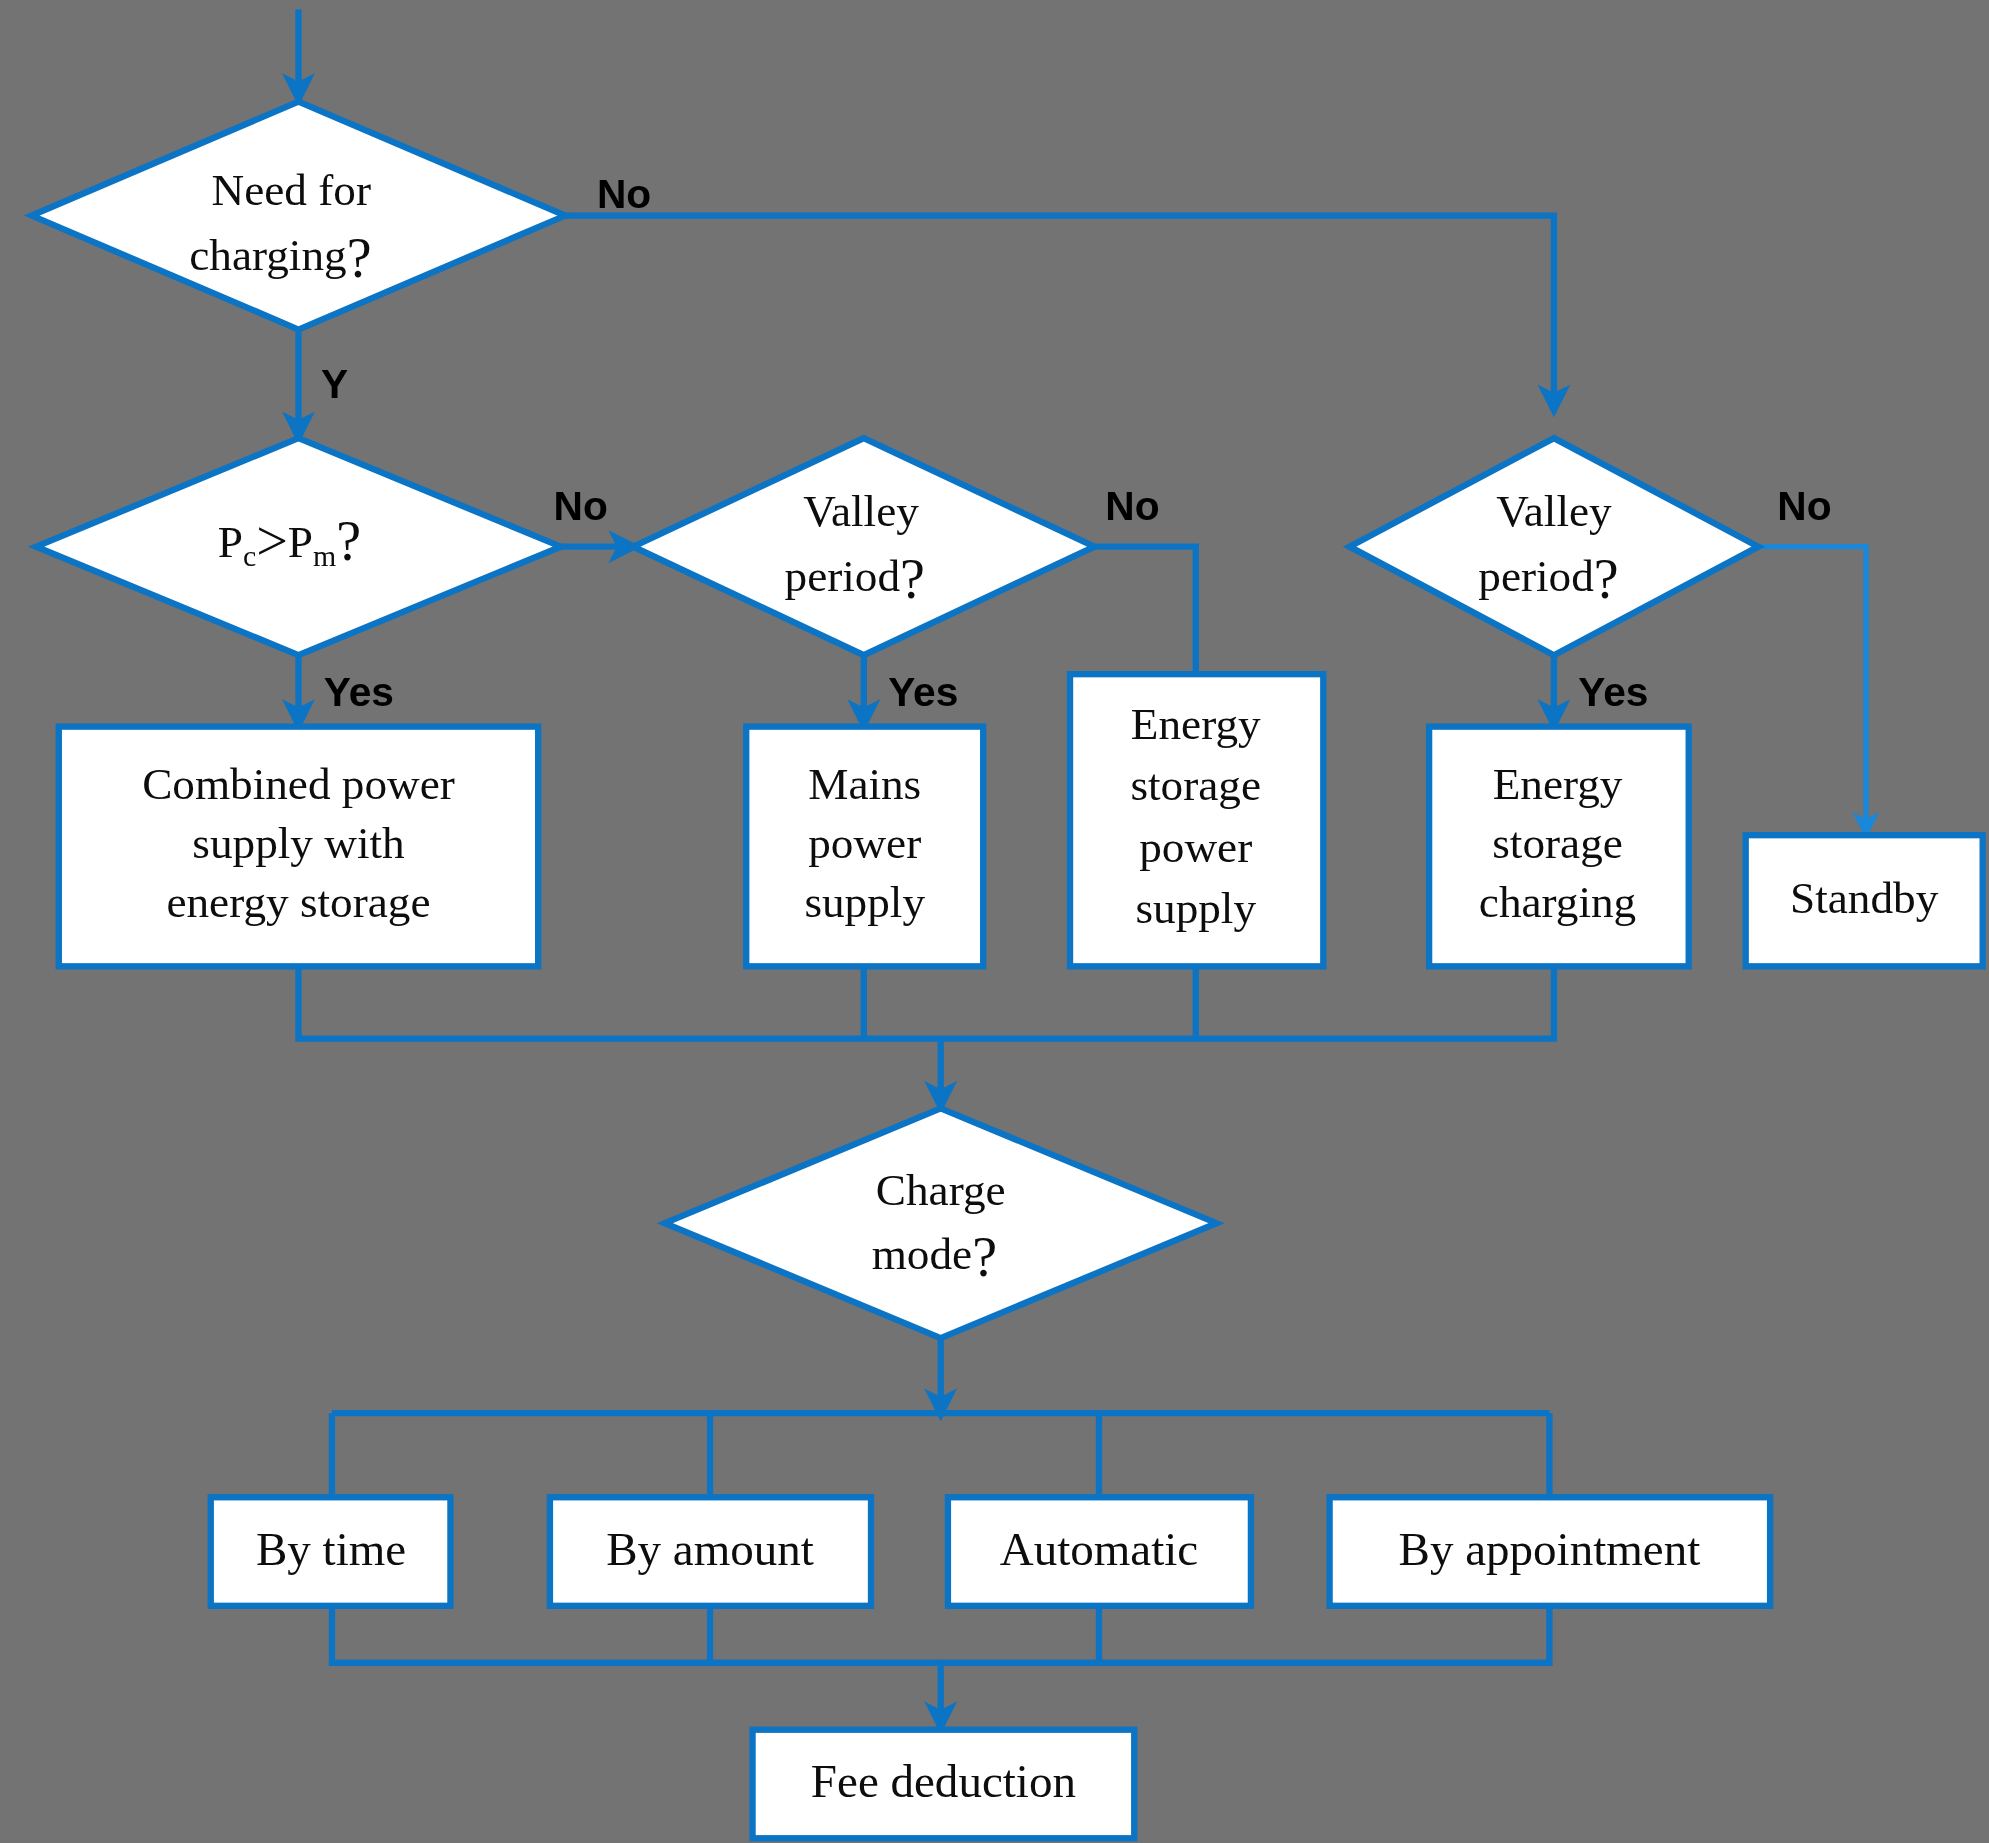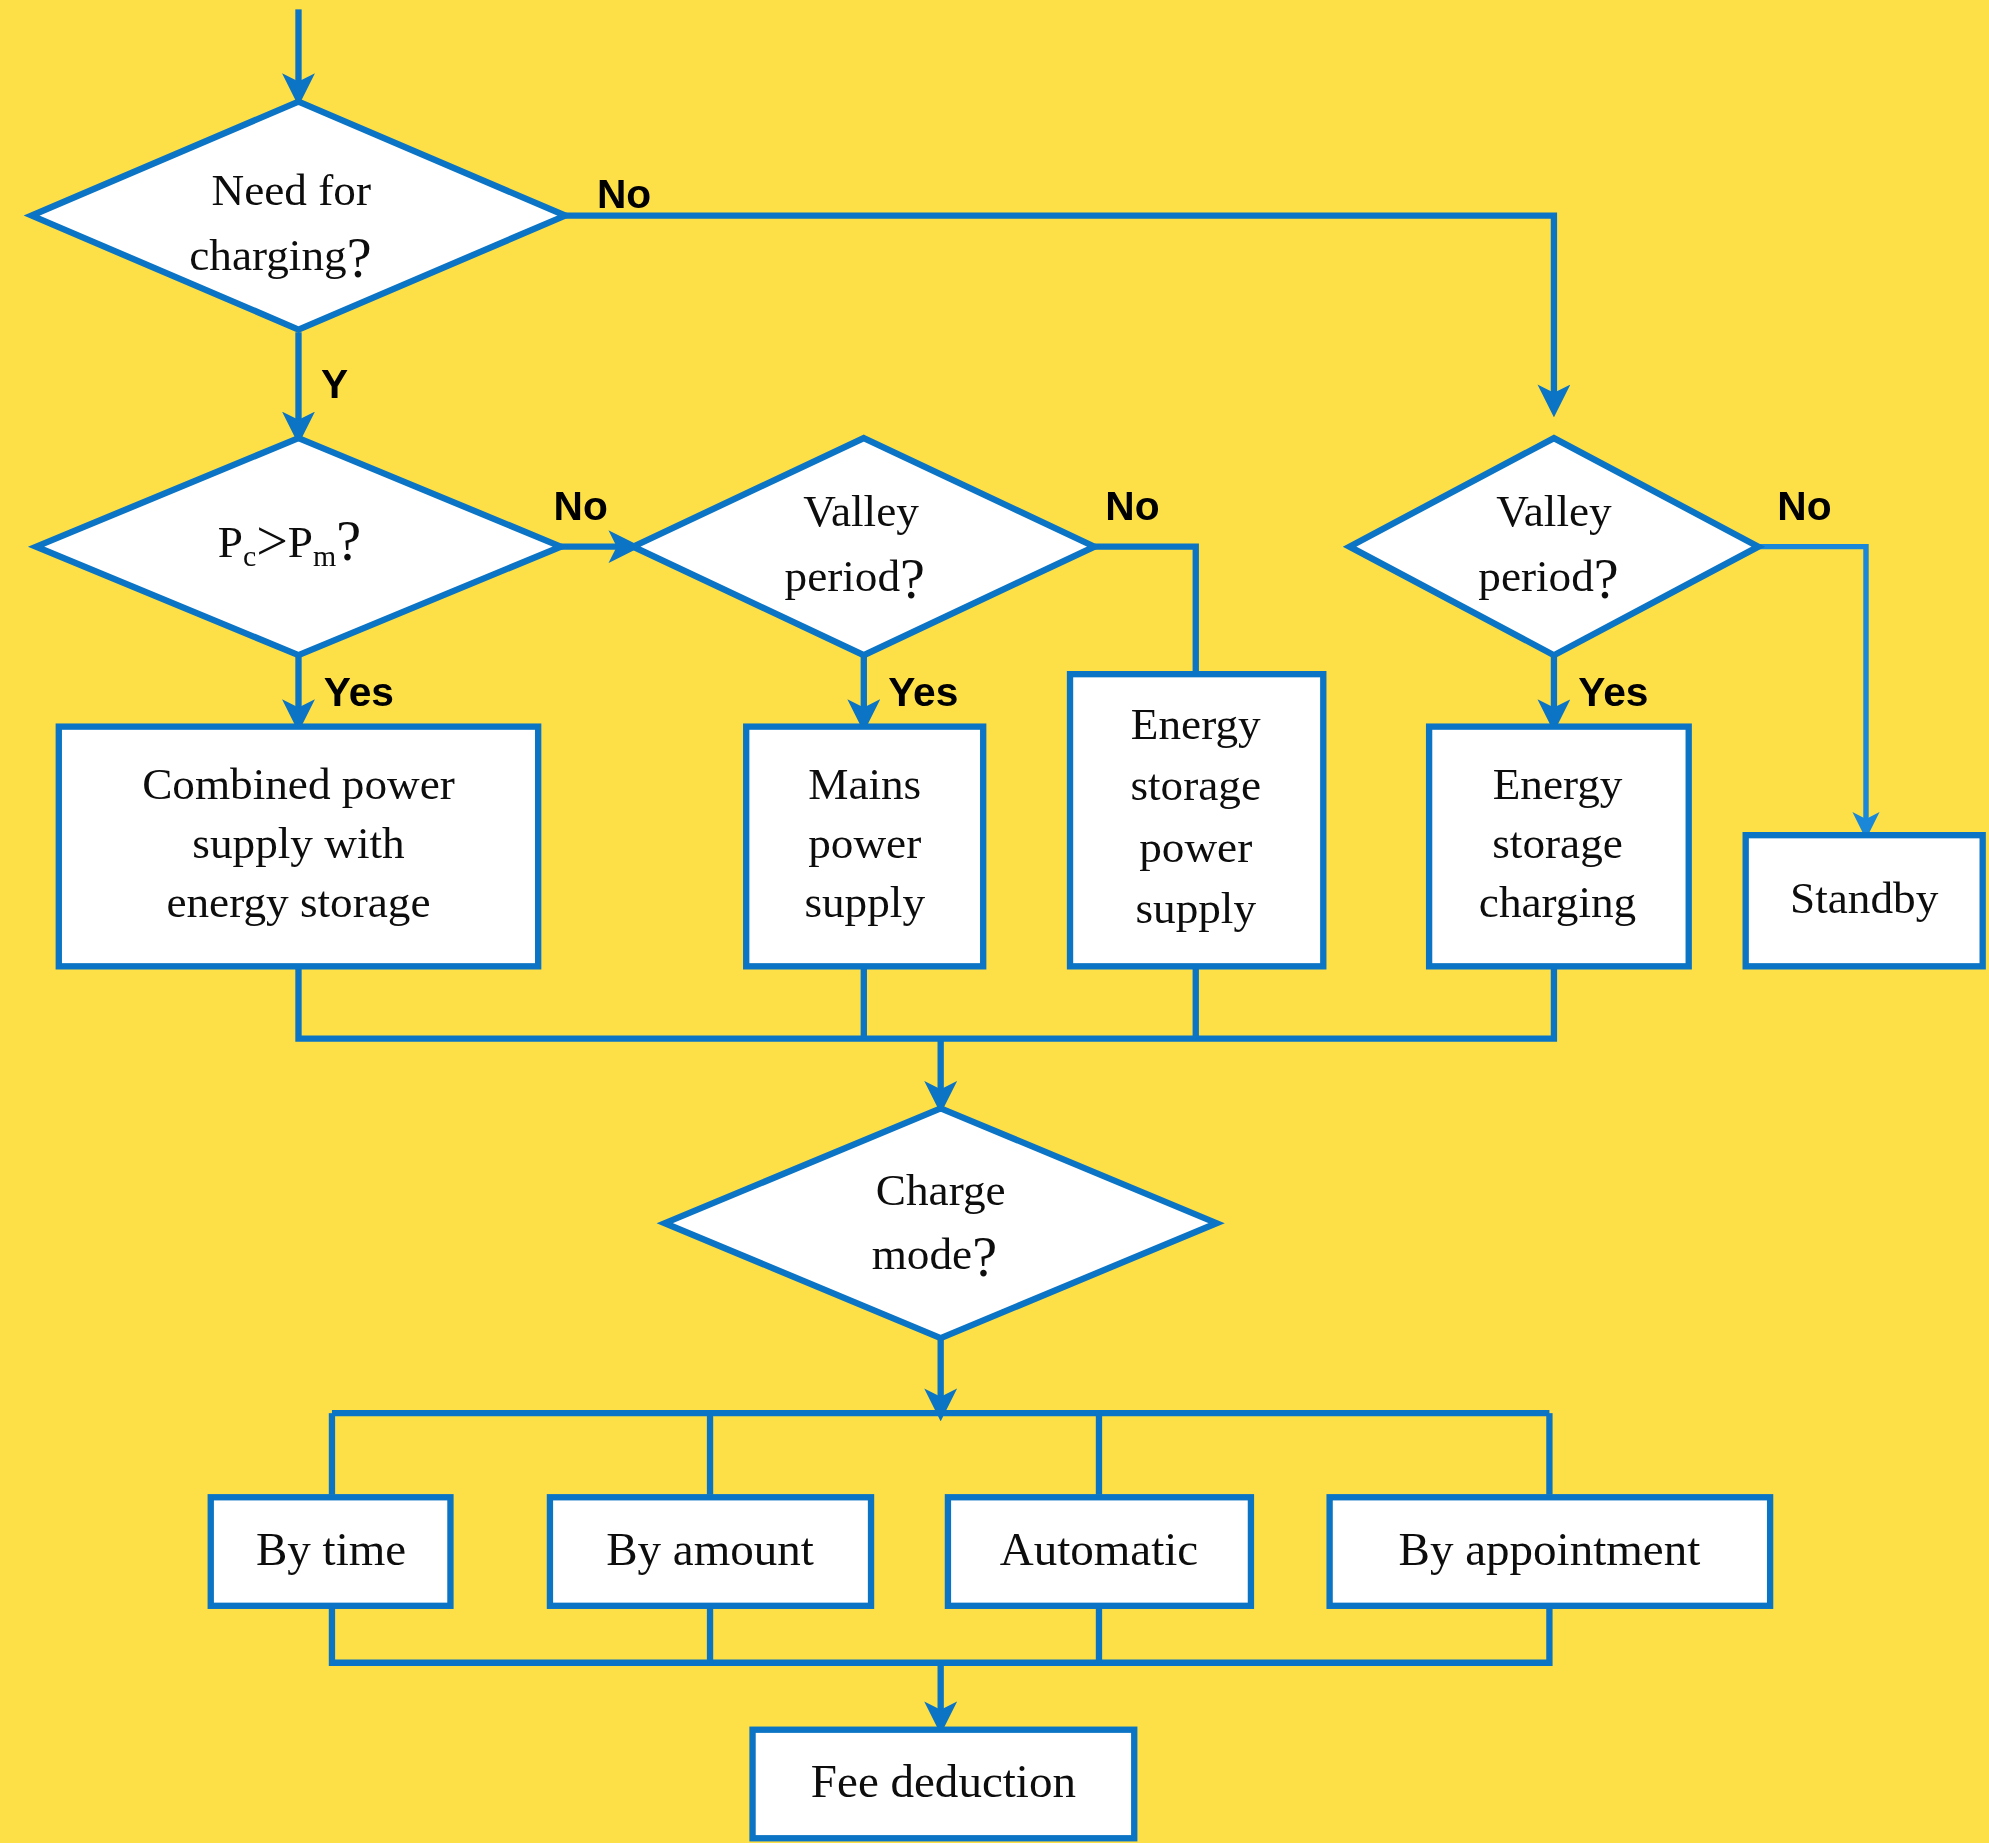--- a/index.html
+++ b/index.html
@@ -7,21 +7,21 @@
     padding: 0;
     background: #ffffff;
   }
   body {
     font-family: "Liberation Serif", serif;
   }
   #stage {
     position: relative;
     width: 1989px;
     height: 1844px;
-    background: #fde047;
+    background: #737373;
     overflow: hidden;
   }
   svg#flow {
     position: absolute;
     left: 0;
     top: 0;
     width: 1989px;
     height: 1844px;
     display: block;
   }

